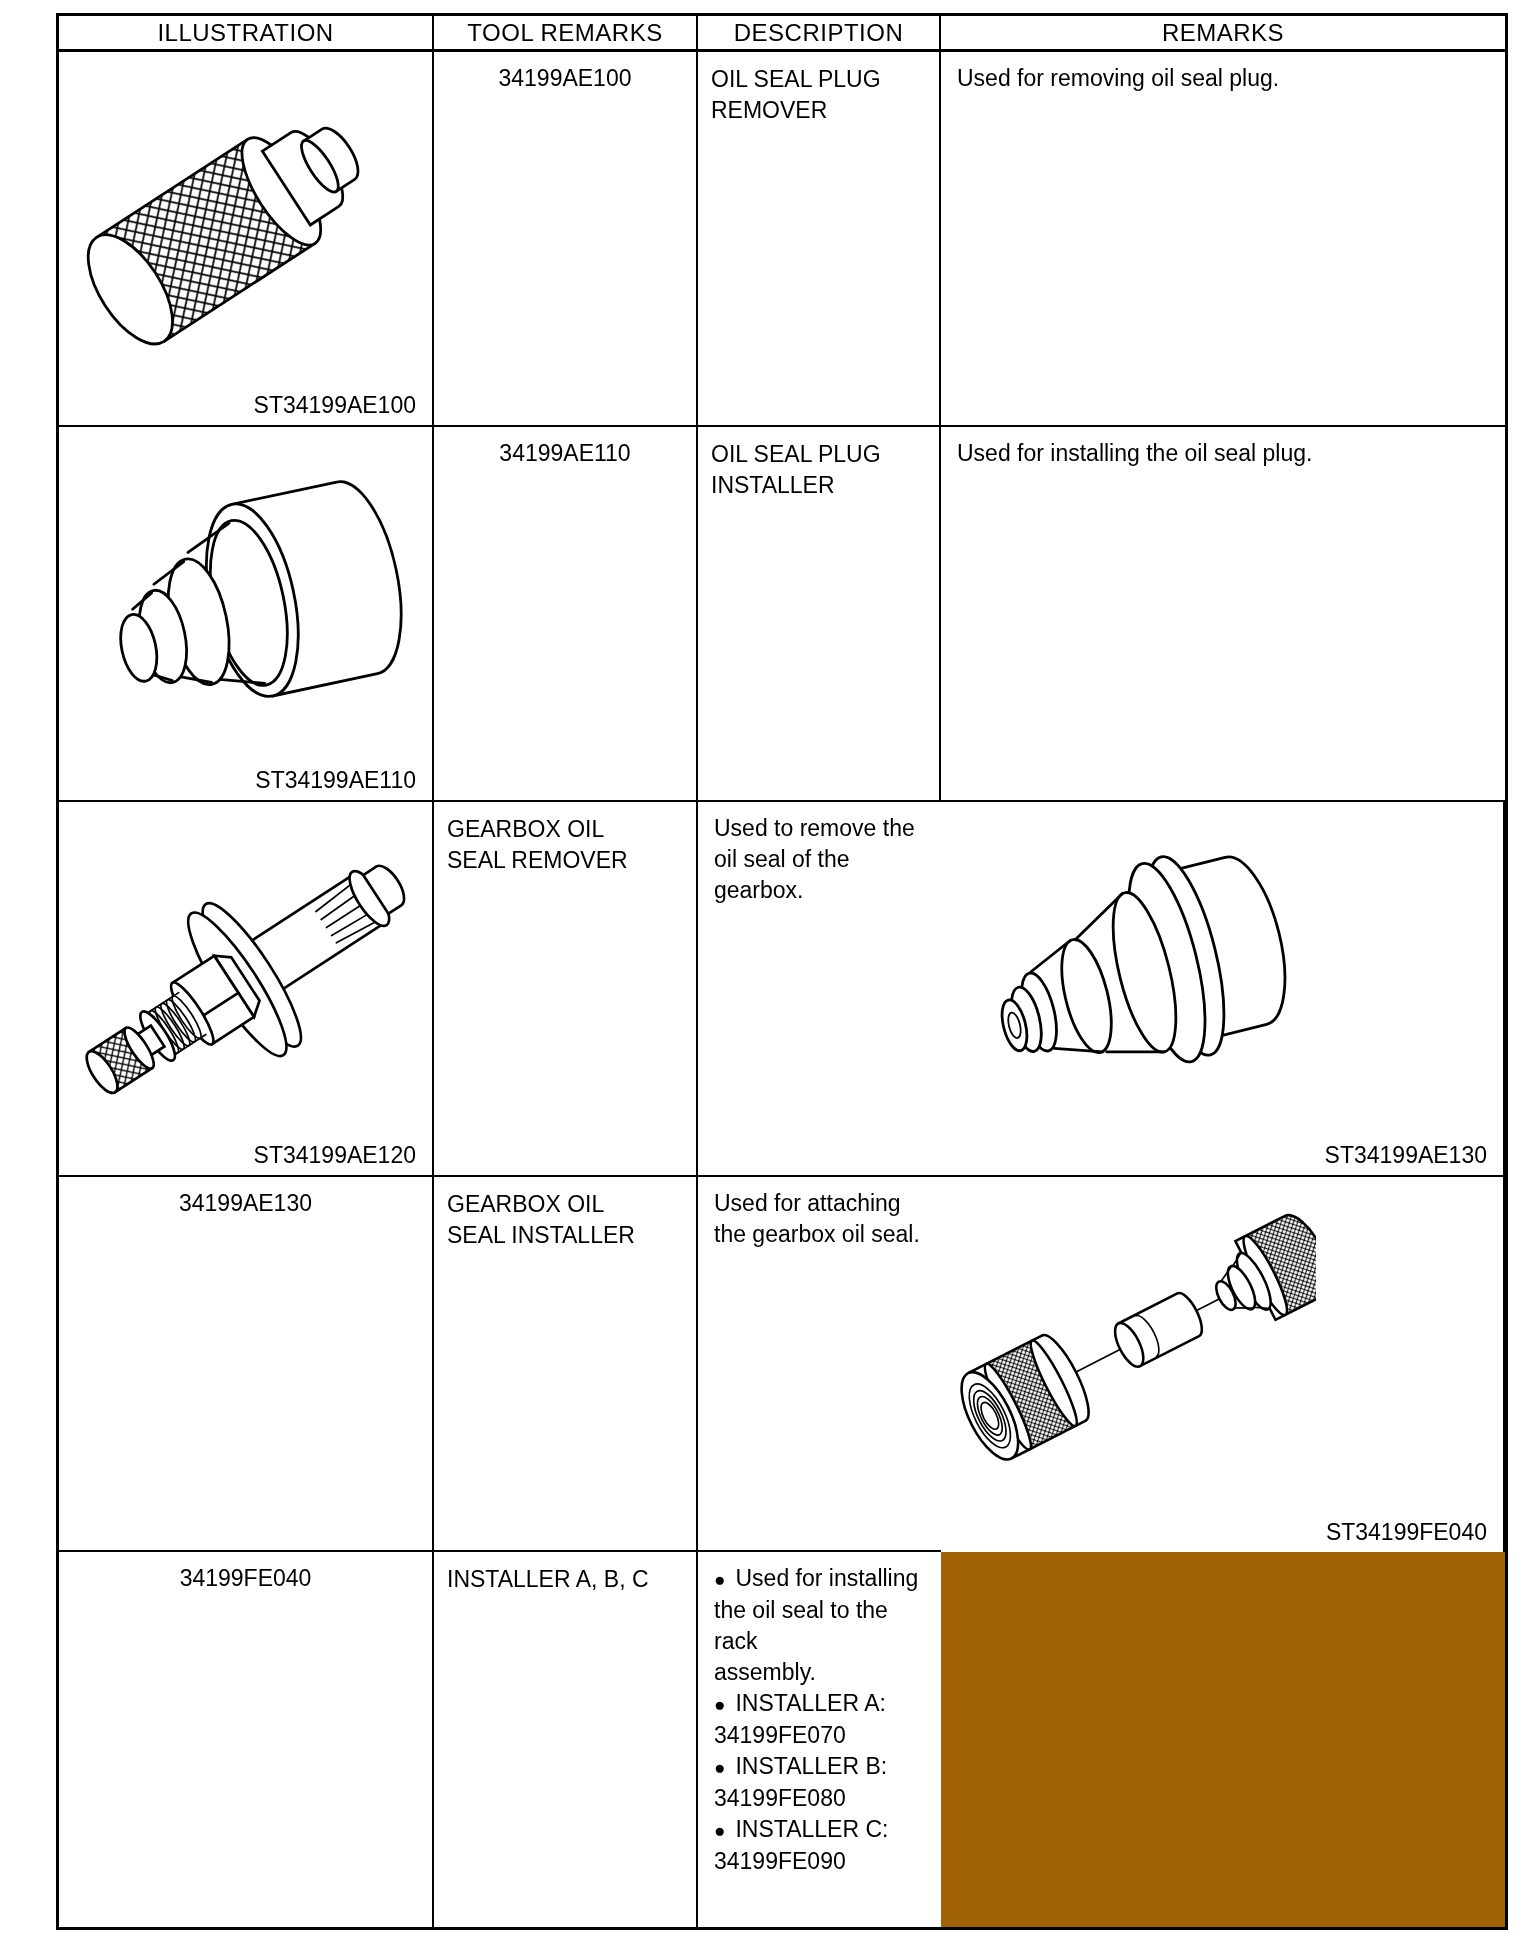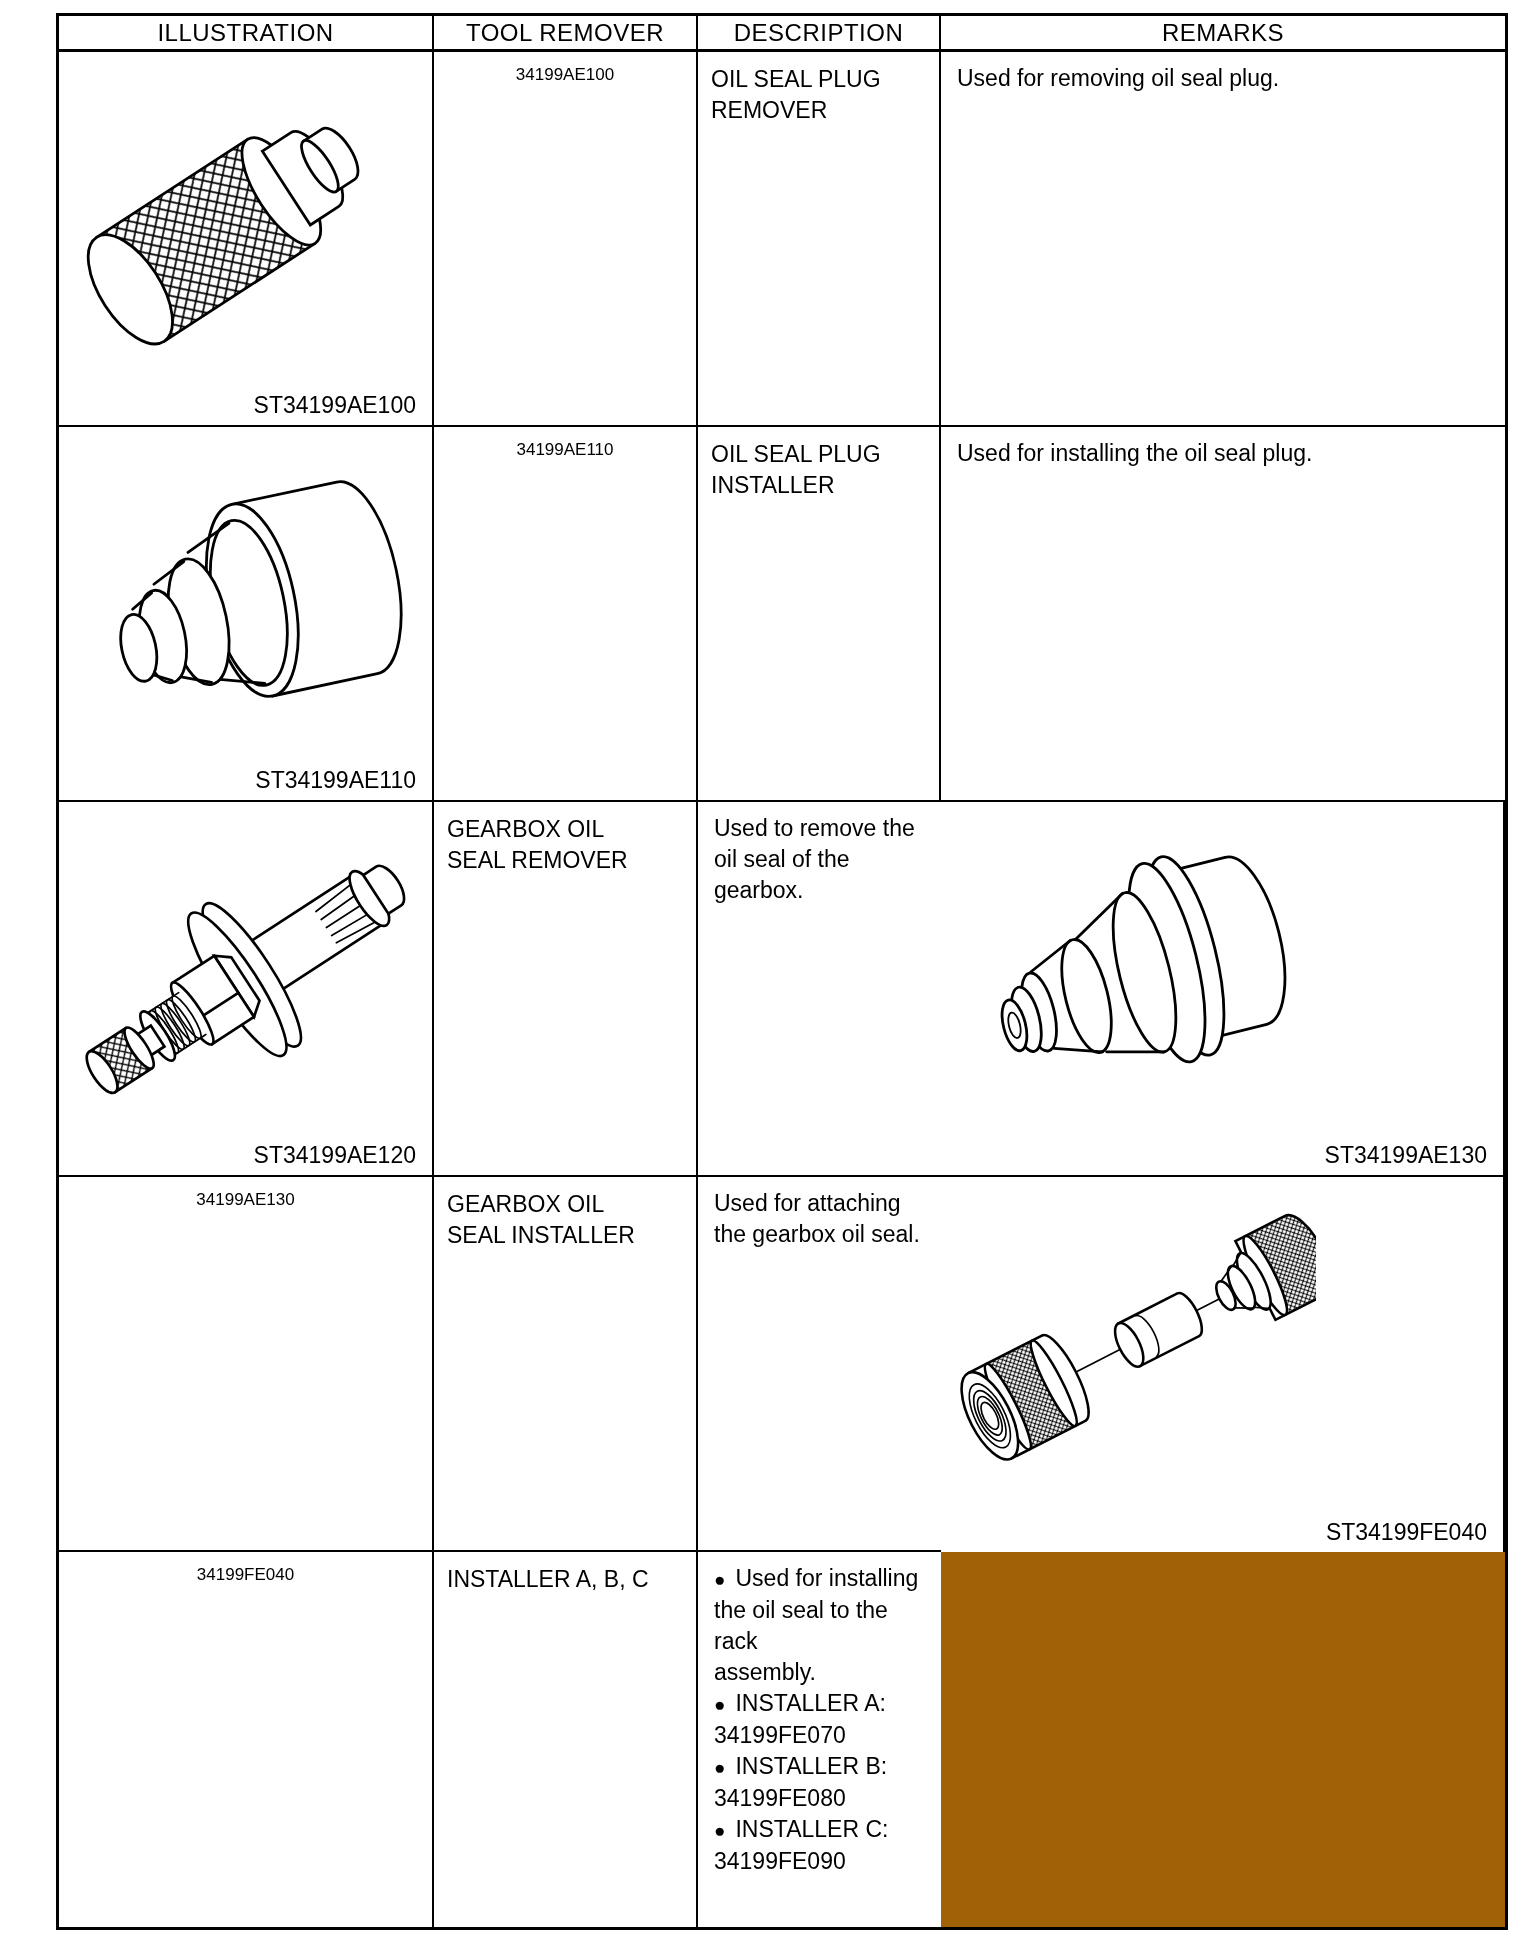--- a/index.html
+++ b/index.html
@@ -18,21 +18,21 @@
   .cell {
     border-right:2px solid #000; border-bottom:2px solid #000;
     box-sizing:border-box; position:relative; overflow:hidden; background:#fff;
   }
   .cell.cl { border-right:none; }
   .cell.rl { border-bottom:none; }
   .hcell {
     display:flex; align-items:center; justify-content:center;
     font-size:24px; letter-spacing:0.5px; border-bottom:3px solid #000;
   }
-  .tool-cell { text-align:center; padding-top:13px; font-size:17px; }
+  .tool-cell { text-align:center; padding-top:13px; font-size:23px; }
   .desc-cell { padding:12px 8px 8px 13px; font-size:23px; line-height:31px; white-space:pre-line; }
   .rem-cell  { padding:11px 10px 0 16px; font-size:23px; line-height:31px; }
   .remark-line { white-space:pre-line; display:block; }
   .remark-item { white-space:pre-line; display:block; }
   .bullet { display:inline-block; margin-right:10px; font-size:19px; }
   .ill-caption { position:absolute; right:16px; bottom:6px; font-size:23px; }
   svg.illustration { position:absolute; left:0; top:0; }
   .ln  { fill:none; stroke:#000; stroke-width:2.8; stroke-linecap:round; }
   .ln2 { fill:none; stroke:#000; stroke-width:1.8; stroke-linecap:round; }
   .fw  { fill:#fff; stroke:#000; stroke-width:2.8; }
@@ -40,21 +40,21 @@
 </style>
 </head>
 <body>
 
 <div class="tool-table">
 
   <div class="cell hcell">
       <span>ILLUSTRATION</span>
     </div>
   <div class="cell hcell">
-      <span>TOOL REMOVER</span>
+      <span>TOOL REMARKS</span>
     </div>
   <div class="cell hcell">
       <span>DESCRIPTION</span>
     </div>
   <div class="cell hcell cl">
       <span>REMARKS</span>
     </div>
 
   <div class="cell">
     <svg class="illustration" width="375" height="345" viewBox="0 0 375 345">

